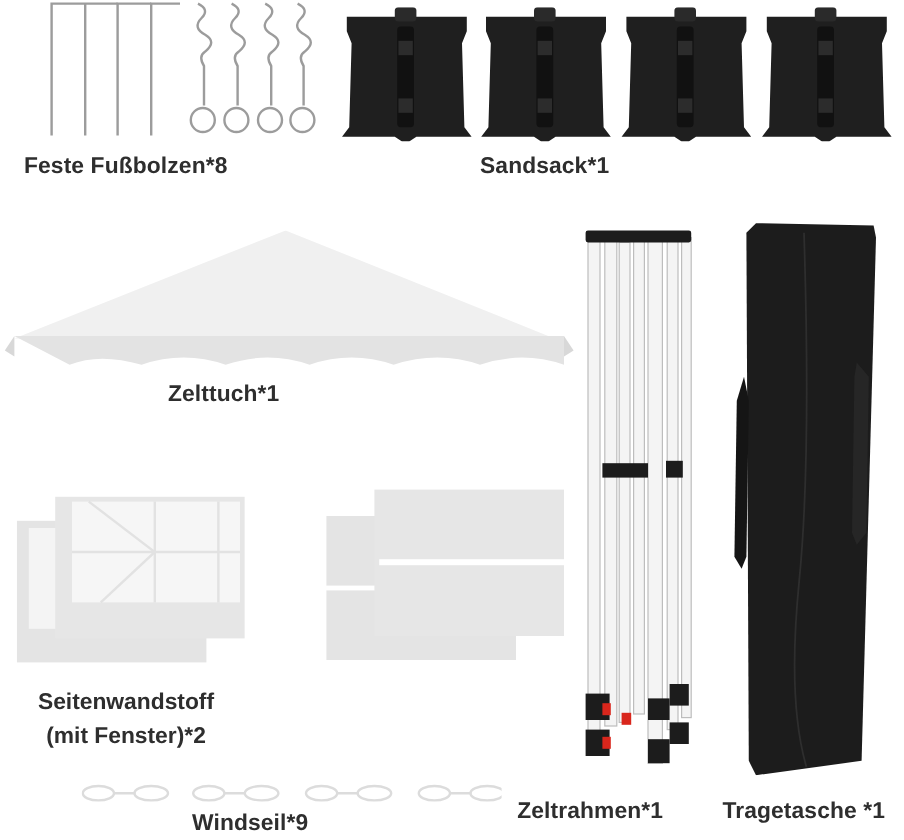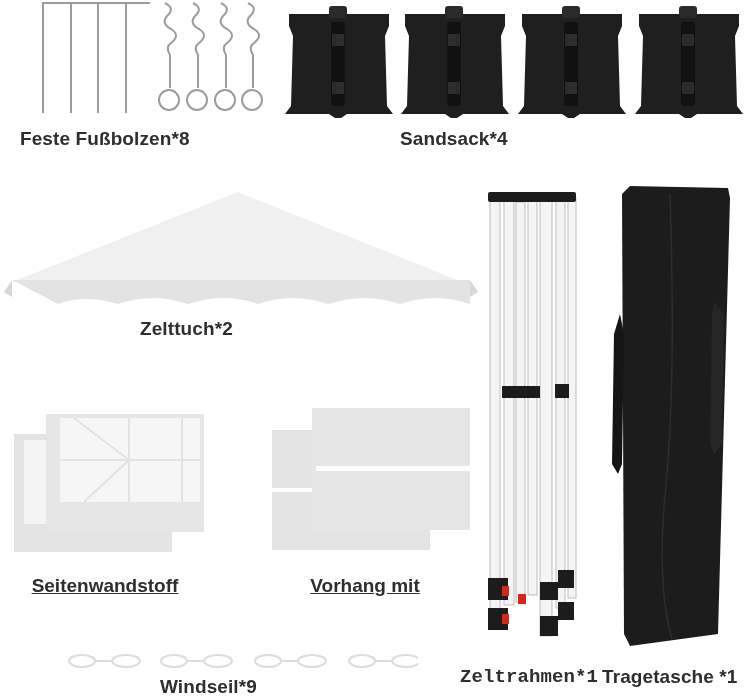--- a/index.html
+++ b/index.html
@@ -1,20 +1,20 @@
 <!DOCTYPE html>
 <html><head>
 <meta charset="utf-8">
 <style>
   * { box-sizing: border-box; margin: 0; padding: 0; }
   html, body { width: 753px; height: 700px; background: #ffffff; overflow: hidden; }
   body { position: relative; font-family: "Liberation Sans", "DejaVu Sans", sans-serif; color: #2b2b2b; }
   .abs { position: absolute; }
   .label { position: absolute; font-weight: bold; font-size: 19px; color: #2e2e2e; text-align: left; white-space: nowrap; letter-spacing: 0.1px; }
-  .label2 { position: absolute; font-weight: bold; font-size: 19px; color: #2e2e2e; text-align: center; line-height: 28px; text-decoration: underline; }
+  .label2 { position: absolute; font-weight: bold; font-size: 19px; color: #2e2e2e; text-align: center; line-height: 28px; }
   svg { display: block; }
 </style>
 </head>
 <body>
 
 <div class="abs" style="left:40px;top:0;width:230px;height:115px;">
   <svg width="230" height="115" viewBox="0 0 230 115">
     <g stroke="#9c9c9c" stroke-width="2" fill="none">
       <path d="M3 113 V3 H30"></path>
       <path d="M31 113 V3 H58"></path>
@@ -45,60 +45,60 @@
         <rect x="47" y="28" width="12" height="12" fill="#2c2c2c"></rect>
         <rect x="47" y="76" width="12" height="12" fill="#2c2c2c"></rect>
       </g>
     </defs>
     <use href="#bag" x="0"></use>
     <use href="#bag" x="116"></use>
     <use href="#bag" x="233"></use>
     <use href="#bag" x="350"></use>
   </svg>
 </div>
-<div class="label" style="left:400px;top:128px;width:200px;">Sandsack*4</div>
+<div class="label" style="left:400px;top:128px;width:200px;">Sandsack*1</div>
 
 <div class="abs" style="left:2px;top:192px;width:478px;height:115px;">
   <svg width="478" height="115" viewBox="0 0 478 115">
     <path d="M236 0 L460 90 L10 90 Z" fill="#f0f0f0"></path>
     <path d="M10 88 H468 V112 q-35 -12 -70 0 q-35 -12 -72 0 q-35 -12 -70 0 q-35 -12 -70 0 q-35 -12 -70 0 q-35 -10 -60 0 Z" fill="#e3e3e3"></path>
     <path d="M2 100 L10 88 L10 105 Z" fill="#d8d8d8"></path>
     <path d="M476 100 L468 88 L468 105 Z" fill="#d8d8d8"></path>
   </svg>
 </div>
-<div class="label" style="left:140px;top:318px;width:200px;">Zelttuch*2</div>
+<div class="label" style="left:140px;top:318px;width:200px;">Zelttuch*1</div>
 
 <div class="abs" style="left:14px;top:412px;width:190px;height:145px;">
   <svg width="190" height="145" viewBox="0 0 190 145">
     <rect x="0" y="22" width="158" height="118" fill="#e4e4e4"></rect>
     <rect x="10" y="28" width="30" height="84" fill="#f4f4f4"></rect>
     <rect x="32" y="2" width="158" height="118" fill="#e6e6e6"></rect>
     <rect x="46" y="6" width="140" height="84" fill="#f6f6f6"></rect>
     <g stroke="#e2e2e2" stroke-width="2" fill="none">
       <path d="M115 6 V90"></path>
       <path d="M46 48 H186"></path>
       <path d="M60 6 L115 48 L70 90"></path>
       <path d="M168 6 V90"></path>
     </g>
   </svg>
 </div>
 <div class="label2" style="left:0px;top:572px;width:210px;">
   <div>Seitenwandstoff</div>
+  <div>(mit Fenster)*2</div>
 </div>
 
 <div class="abs" style="left:270px;top:406px;width:202px;height:148px;">
   <svg width="202" height="148" viewBox="0 0 202 148">
     <rect x="2" y="24" width="158" height="120" fill="#e4e4e4"></rect>
     <rect x="0" y="82" width="46" height="4" fill="#ffffff"></rect>
     <rect x="42" y="2" width="158" height="122" fill="#e6e6e6"></rect>
     <rect x="46" y="60" width="154" height="5" fill="#ffffff"></rect>
   </svg>
 </div>
 <div class="label2" style="left:260px;top:572px;width:210px;">
-  <div>Vorhang mit</div>
 </div>
 
 <div class="abs" style="left:484px;top:190px;width:96px;height:448px;">
   <svg width="96" height="448" viewBox="0 0 96 448">
     <g fill="#f4f4f4" stroke="#bdbdbd" stroke-width="1">
       <rect x="6" y="6" width="10" height="420"></rect>
       <rect x="20" y="10" width="10" height="405"></rect>
       <rect x="32" y="12" width="9" height="400"></rect>
       <rect x="44" y="10" width="9" height="395"></rect>
       <rect x="56" y="6" width="12" height="440"></rect>
@@ -116,21 +116,21 @@
       <rect x="74" y="380" width="16" height="18"></rect>
       <rect x="74" y="412" width="16" height="18"></rect>
     </g>
     <g fill="#d9261c">
       <rect x="18" y="396" width="7" height="10"></rect>
       <rect x="18" y="424" width="7" height="10"></rect>
       <rect x="34" y="404" width="8" height="10"></rect>
     </g>
   </svg>
 </div>
-<div class="label" style="left:460px;top:666px;width:140px;font-family:Liberation Mono, monospace;">Zeltrahmen*1</div>
+<div class="label" style="left:431px;top:666px;width:140px;">Zeltrahmen*1</div>
 
 <div class="abs" style="left:610px;top:184px;width:122px;height:462px;">
   <svg width="122" height="462" viewBox="0 0 122 462">
     <path d="M12 10 L20 2 L118 4 L120 14 L108 450 L20 462 L14 450 Z" fill="#1c1c1c"></path>
     <path d="M10 130 L4 150 L2 280 L8 290 L12 280 L14 150 Z" fill="#151515"></path>
     <path d="M104 118 L114 130 L112 260 L104 270 L100 260 L102 130 Z" fill="#262626"></path>
     <path d="M60 10 Q66 200 56 300 T62 455" stroke="#2e2e2e" stroke-width="1.5" fill="none"></path>
   </svg>
 </div>
 <div class="label" style="left:602px;top:666px;width:160px;">Tragetasche *1</div>

